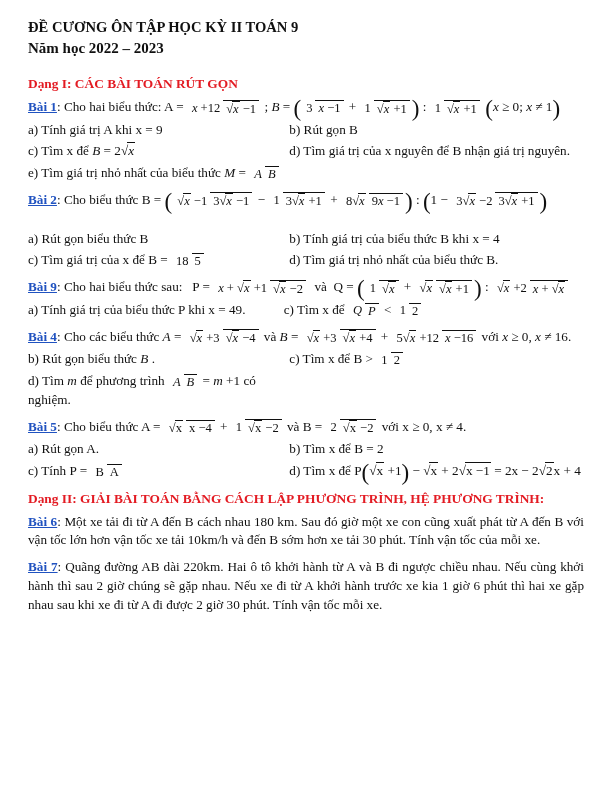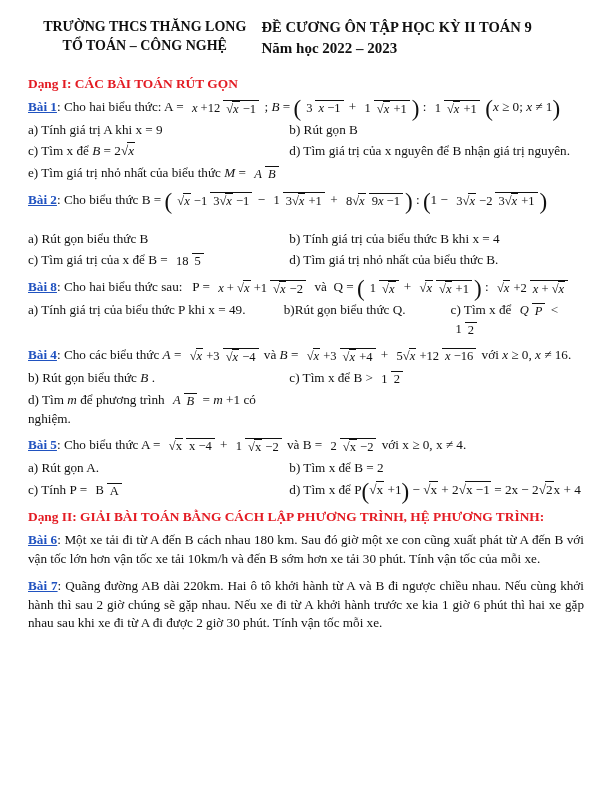--- a/index.html
+++ b/index.html
@@ -40,24 +40,20 @@
   .f .b{display:block;border-top:1px solid var(--ink);padding:0 3px;}
   .o{display:inline-block;border-top:1px solid var(--ink);line-height:1.15;
      padding:0 1px;margin-left:-1px;}
   .p{font-size:1.75em;font-weight:normal;vertical-align:middle;line-height:0;}
   i{font-style:italic;}
 </style>
 </head>
 <body>
 
 <div class="header">
-  <div class="h-left">
-    <div>TRƯỜNG THCS THĂNG LONG</div>
-    <div>TỔ TOÁN – CÔNG NGHỆ</div>
-  </div>
   <div class="h-right">
     <div class="h-title">ĐỀ CƯƠNG ÔN TẬP HỌC KỲ II TOÁN 9</div>
     <div class="h-year">Năm học 2022 – 2023</div>
   </div>
 </div>
 
 <div class="sec">Dạng I: CÁC BÀI TOÁN RÚT GỌN</div>
 
 <div class="prob">
   <p class="stmt"><span class="bai">Bài 1</span><span>: Cho hai biểu thức:  A = <span class="f">
@@ -104,36 +100,35 @@
     <span class="part">b) Tính giá trị của biểu thức B khi x = 4</span>
     <span class="part">c) Tìm giá trị của x để B = <span class="f">
           <span class="t">18</span>
           <span class="b">5</span>
         </span></span>
     <span class="part">d) Tìm giá trị nhỏ nhất của biểu thức B.</span>
   </div>
 </div>
 
 <div class="prob">
-  <p class="stmt"><span class="bai">Bài 8</span><span>: Cho hai biểu thức sau:&nbsp;&nbsp; P = <span class="f">
+  <p class="stmt"><span class="bai">Bài 9</span><span>: Cho hai biểu thức sau:&nbsp;&nbsp; P = <span class="f">
           <span class="t"><i>x</i> + √<span class="o"><i>x</i></span> +1</span>
           <span class="b">√<span class="o"><i>x</i></span> −2</span>
         </span> &nbsp;và&nbsp; Q = <span class="p">(</span><span class="f">
           <span class="t">1</span>
           <span class="b">√<span class="o"><i>x</i></span></span>
         </span> + <span class="f">
           <span class="t">√<span class="o"><i>x</i></span></span>
           <span class="b">√<span class="o"><i>x</i></span> +1</span>
         </span><span class="p">)</span> : <span class="f">
           <span class="t">√<span class="o"><i>x</i></span> +2</span>
           <span class="b"><i>x</i> + √<span class="o"><i>x</i></span></span>
         </span></span></p>
   <div class="parts cols3">
     <span class="part">a) Tính giá trị của biểu thức P khi x = 49.</span>
-    <span class="part">b)Rút gọn biểu thức Q.</span>
     <span class="part">c) Tìm x để <span class="f">
           <span class="t"><i>Q</i></span>
           <span class="b"><i>P</i></span>
         </span> &lt; <span class="f">
           <span class="t">1</span>
           <span class="b">2</span>
         </span></span>
   </div>
 </div>
 

